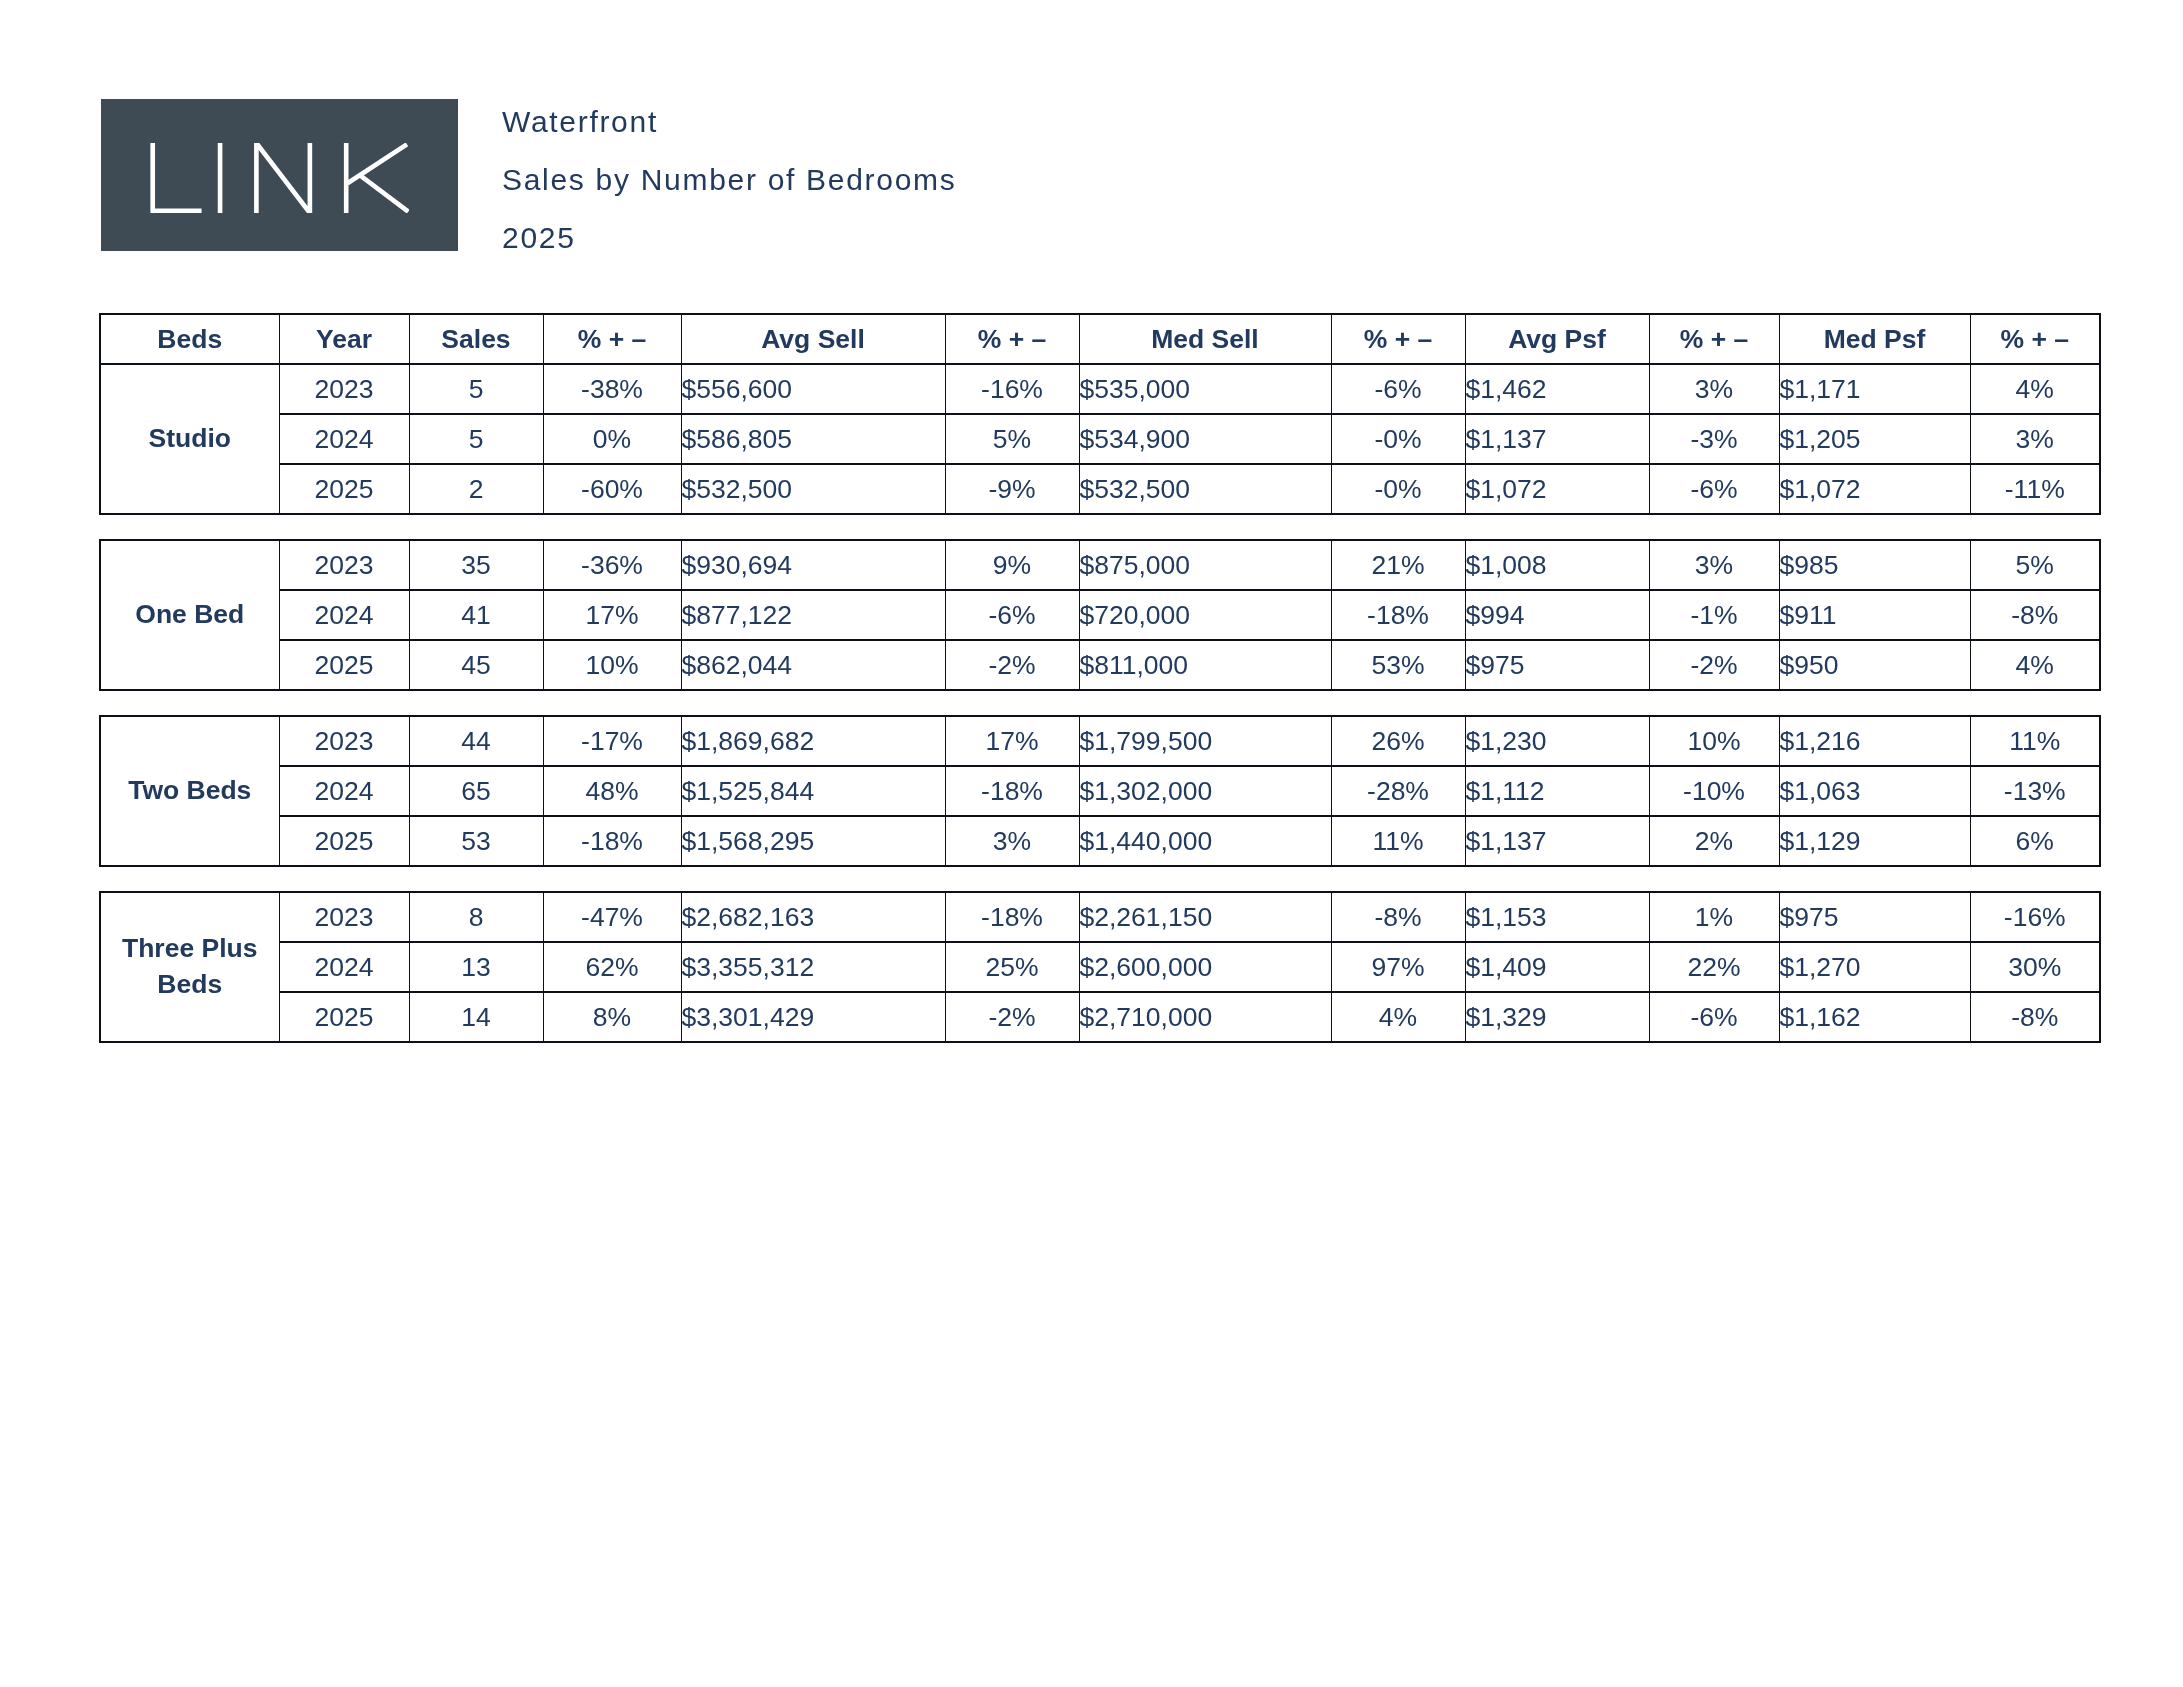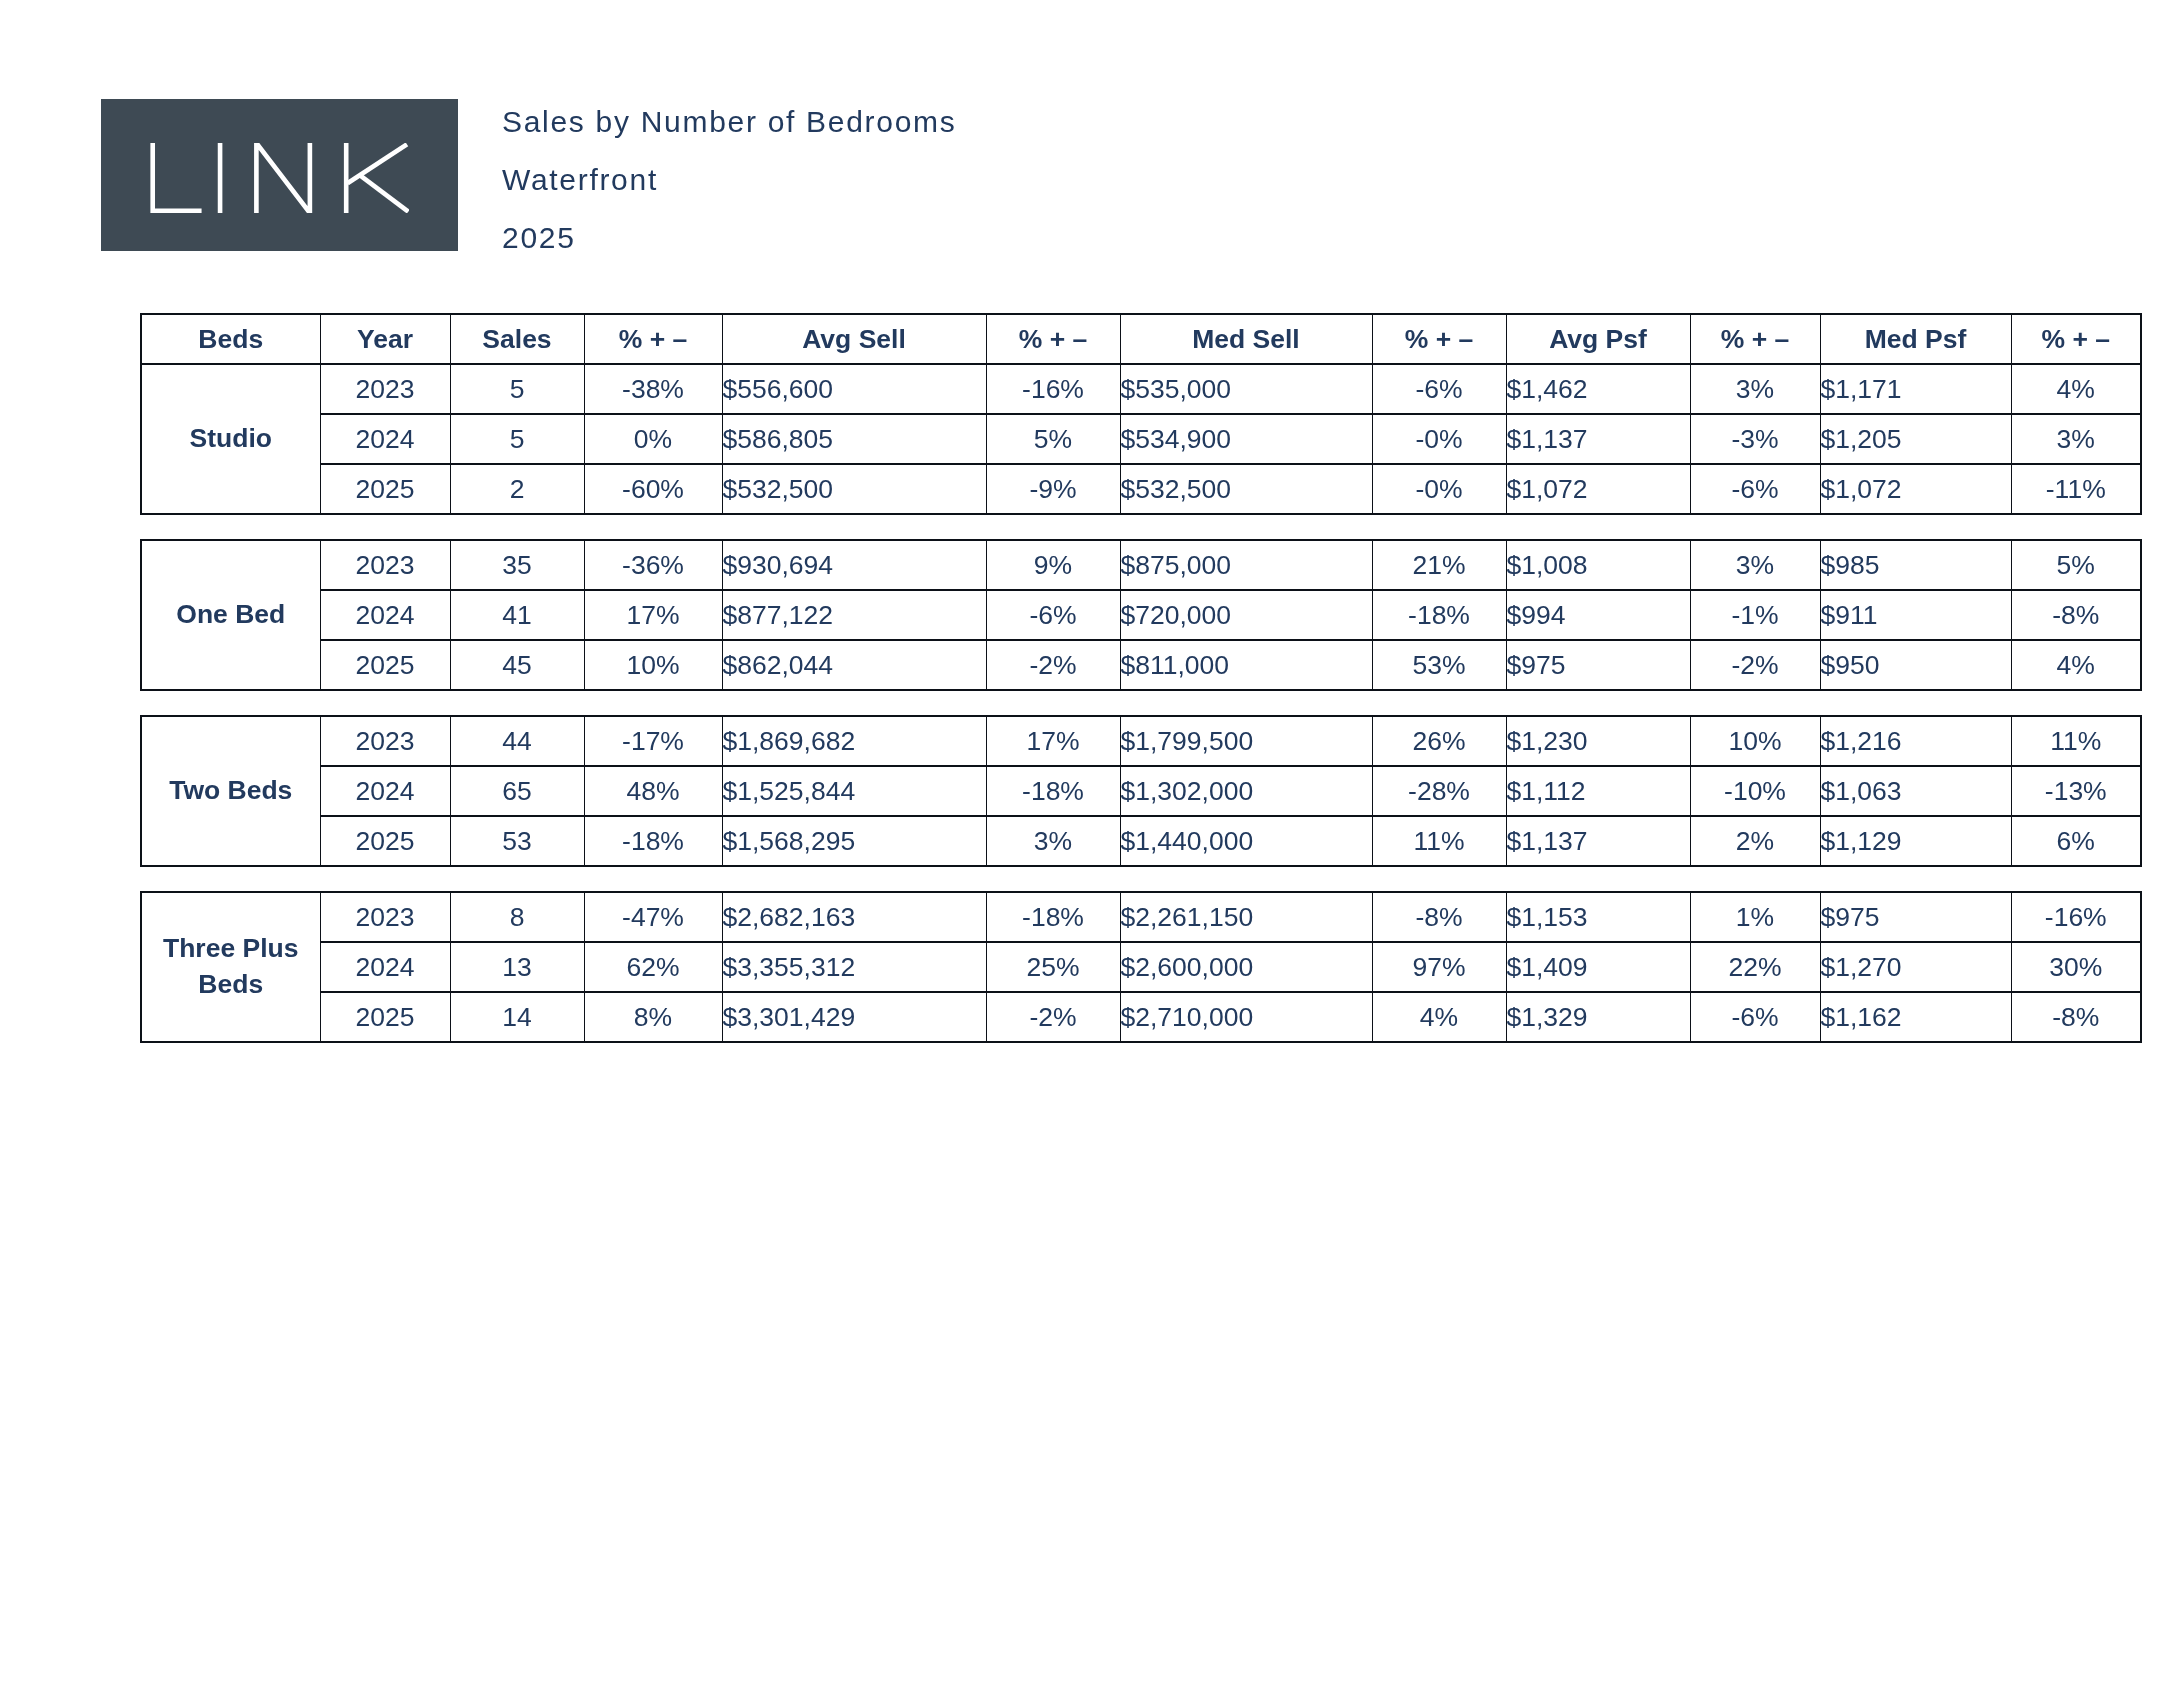--- a/index.html
+++ b/index.html
@@ -27,21 +27,21 @@
   .logo-box svg{width:259px;height:70px;margin-top:5.3px;}
 
   
   .title-block{
     position:absolute;left:502px;top:93px;
     color:var(--text);
     font-size:30px;line-height:58px;letter-spacing:1.7px;
   }
 
   
-  .tables{position:absolute;left:99px;top:313px;margin-left:41px;}
+  .tables{position:absolute;left:99px;top:313px;}
   table.grp{
     border-collapse:collapse;table-layout:fixed;
     width:1997px;margin:0 0 24px 0;
     border:2.6px solid var(--border);
   }
   table.grp td{
     border:1.3px solid var(--border);
     color:var(--text);
     font-size:26.5px;
     height:50px;
@@ -71,22 +71,22 @@
       <path d="M106,0 V106"></path>
       <path d="M161,106 V0 L242,106 V0"></path>
       <path d="M297,0 V106"></path>
       <path d="M389,2 L299,61"></path>
       <path d="M318,49 L391,104"></path>
     </g>
   </svg>
 </div>
 
 <div class="title-block">
+  <div>Waterfront</div>
   <div>Sales by Number of Bedrooms</div>
-  <div>Waterfront</div>
   <div>2025</div>
 </div>
 
 <div class="tables">
 
   <table class="grp">
     <colgroup>
       <col style="width:179px">
         <col style="width:130px">
         <col style="width:134px">

